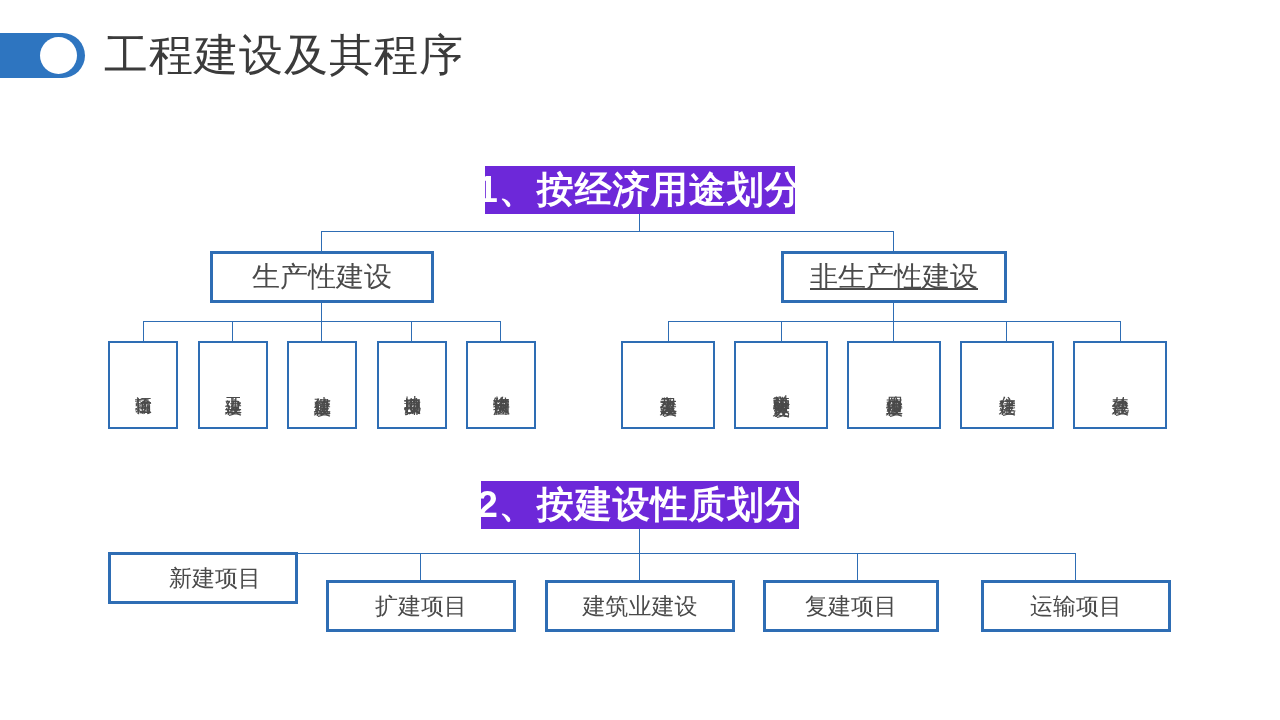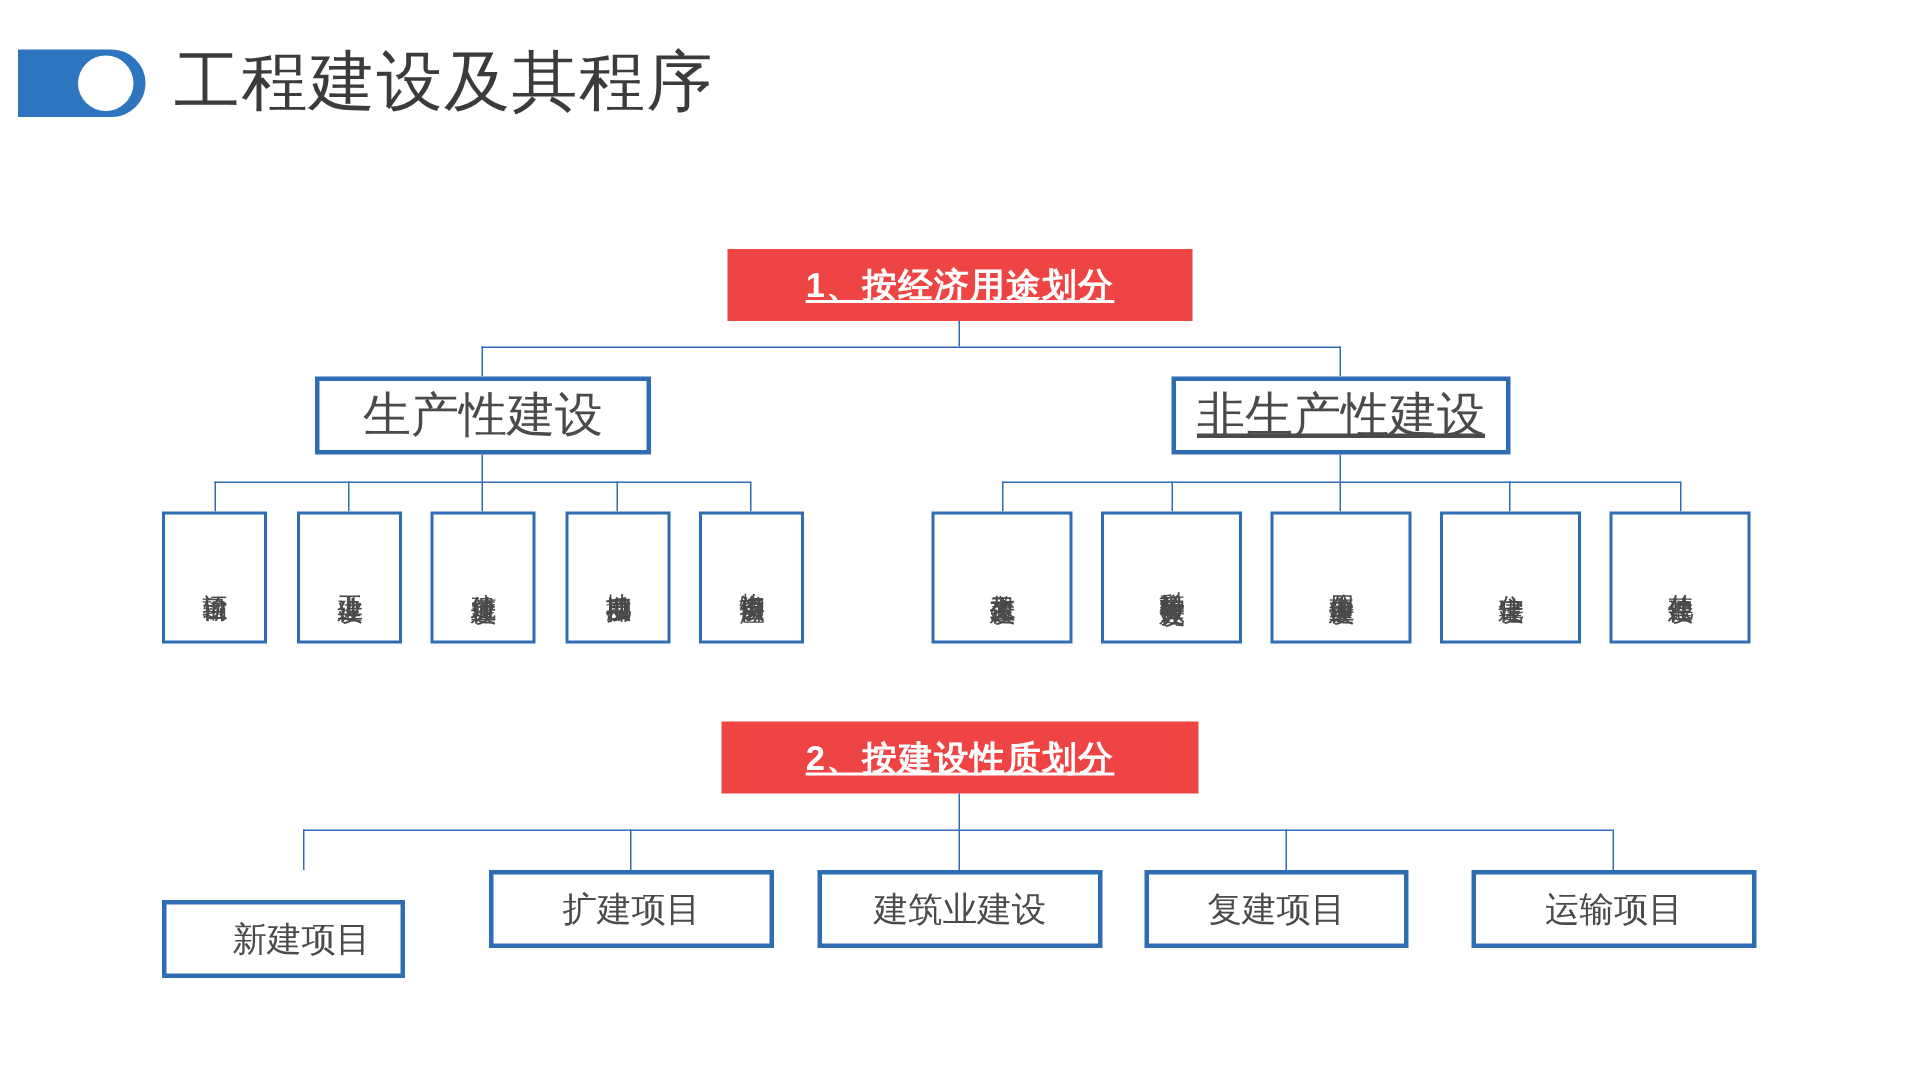--- a/index.html
+++ b/index.html
@@ -11,21 +11,21 @@
     height: 720px;
     background: #ffffff;
     font-family: "Liberation Sans", "DejaVu Sans", sans-serif;
     overflow: hidden;
     position: relative;
   }
 
   
   .header {
     position: absolute;
-    left: 12px;
+    left: 0;
     top: 0;
     width: 1084px;
     height: 110px;
   }
   .badge {
     position: absolute;
     left: 0;
     top: 33px;
     width: 85px;
     height: 45px;
@@ -48,43 +48,42 @@
     font-size: 44px;
     line-height: 62px;
     color: #3B3B3B;
     letter-spacing: 1px;
     white-space: nowrap;
   }
 
   
   .ob {
     position: absolute;
-    background: #ef4444;
+    background: #6d28d9;
     color: #ffffff;
-    font-size: 23px;
+    font-size: 37px;
     font-weight: bold;
     display: flex;
     align-items: center;
     justify-content: center;
     letter-spacing: 1px;
     white-space: nowrap;
-    text-decoration: underline;
   }
   .bb {
     position: absolute;
     background: #ffffff;
     border: 3px solid #2E6DB4;
     box-sizing: border-box;
     color: #4A4A4A;
     display: flex;
     align-items: center;
     justify-content: center;
     white-space: nowrap;
   }
-  .bb.lvl2 { font-size: 32px; }
+  .bb.lvl2 { font-size: 28px; }
   .bb.bottom { font-size: 23px; }
 
   
   .bb.vleaf {
     border-width: 2px;
     font-size: 17px;
     line-height: 20px;
     letter-spacing: 0px;
     padding: 0;
   }
@@ -182,17 +181,17 @@
 <div class="ob" style="left:481px; top:481px; width:318px; height:48px;">2、按建设性质划分</div>
 
 <div class="ln lnv" style="left:639px; top:529px; width:1px; height:24px;"></div>
 <div class="ln lnh" style="left:202px; top:553px; width:873px; height:1px;"></div>
 <div class="ln lnv" style="left:202px; top:553px; width:1px; height:27px;"></div>
 <div class="ln lnv" style="left:420px; top:553px; width:1px; height:27px;"></div>
 <div class="ln lnv" style="left:639px; top:553px; width:1px; height:27px;"></div>
 <div class="ln lnv" style="left:857px; top:553px; width:1px; height:27px;"></div>
 <div class="ln lnv" style="left:1075px; top:553px; width:1px; height:27px;"></div>
 
-<div class="bb bottom" style="left:108px; top:600px; width:162px; height:52px;padding-left:24px;">新建项目</div>
+<div class="bb bottom" style="left:108px; top:552px; width:190px; height:52px;padding-left:24px;">新建项目</div>
 <div class="bb bottom" style="left:326px; top:580px; width:190px; height:52px;text-align:center;">扩建项目</div>
 <div class="bb bottom" style="left:545px; top:580px; width:190px; height:52px;">建筑业建设</div>
 <div class="bb bottom" style="left:763px; top:580px; width:176px; height:52px;">复建项目</div>
 <div class="bb bottom" style="left:981px; top:580px; width:190px; height:52px;">运输项目</div>
 
 </body></html>

